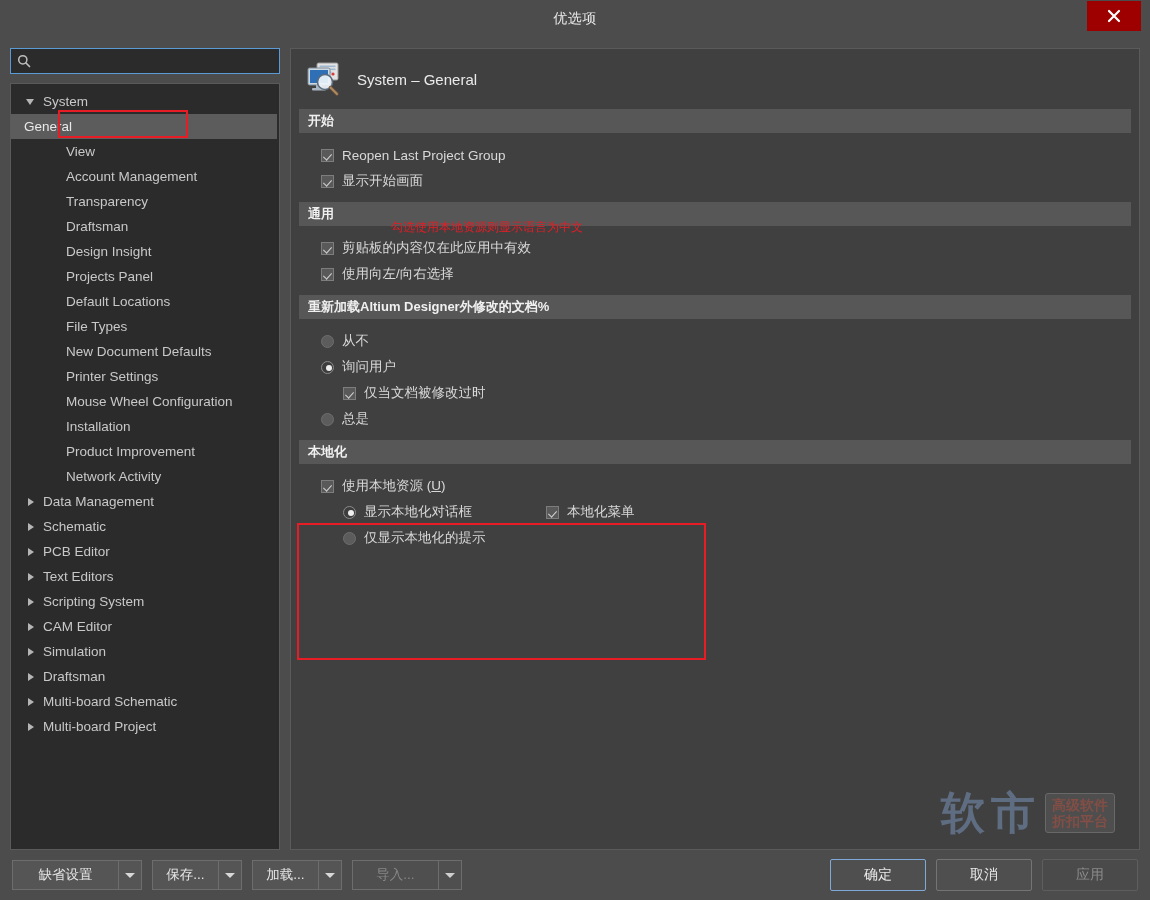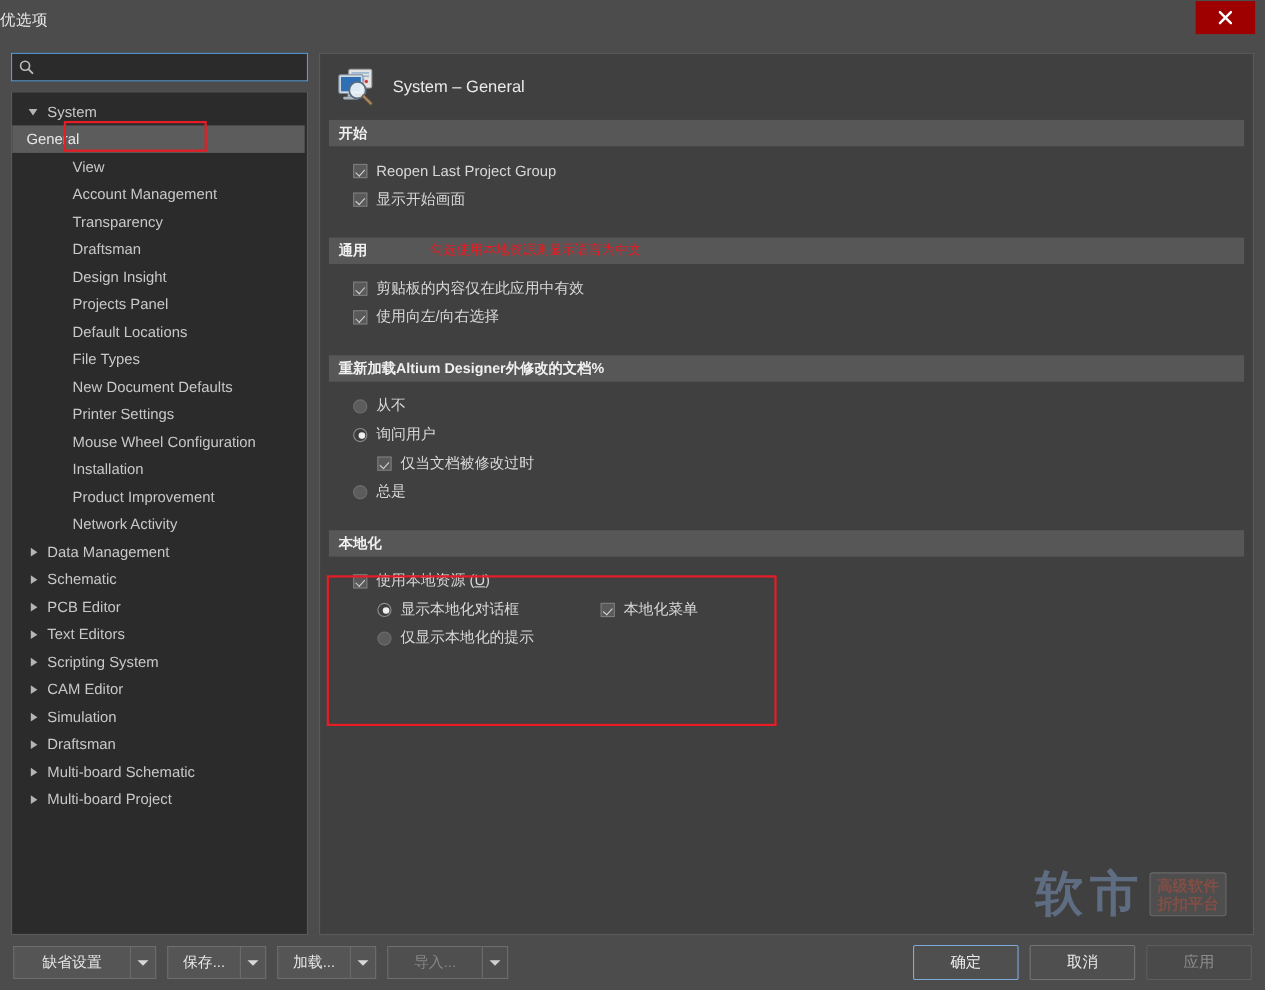--- a/index.html
+++ b/index.html
@@ -16,21 +16,21 @@
     width: 1150px; height: 900px;
     background: #4c4c4c;
     display: flex; flex-direction: column;
   }
 
   
   .titlebar {
     position: relative;
     height: 38px;
     background: #4c4c4c;
-    display: flex; align-items: center; justify-content: flex-start;
+    display: flex; align-items: center; justify-content: center;
     flex: 0 0 38px;
   }
   .titlebar-text {
     font-size: 14px; color: #e8e8e8; letter-spacing: .5px;
   }
   .close-btn {
     position: absolute; right: 9px; top: 1px;
     width: 54px; height: 30px;
     background: #9e0000;
     display: flex; align-items: center; justify-content: center;
@@ -129,21 +129,21 @@
   .content-header-title { font-size: 15px; color: #eaeaea; }
 
   .section-bar {
     background: #575757;
     height: 24px;
     margin: 0 8px;
     display: flex; align-items: center;
     padding-left: 9px;
     font-size: 13px; font-weight: bold; color: #f0f0f0;
   }
-  .section-body { padding: 9px 0 22px 0; }
+  .section-body { padding: 9px 0 8px 0; }
 
   .opt-row {
     display: flex; align-items: center;
     height: 26px;
     padding-left: 30px;
     font-size: 13.5px; color: #d8d8d8;
     cursor: default;
   }
   .opt-row.indent1 { padding-left: 52px; }
 

